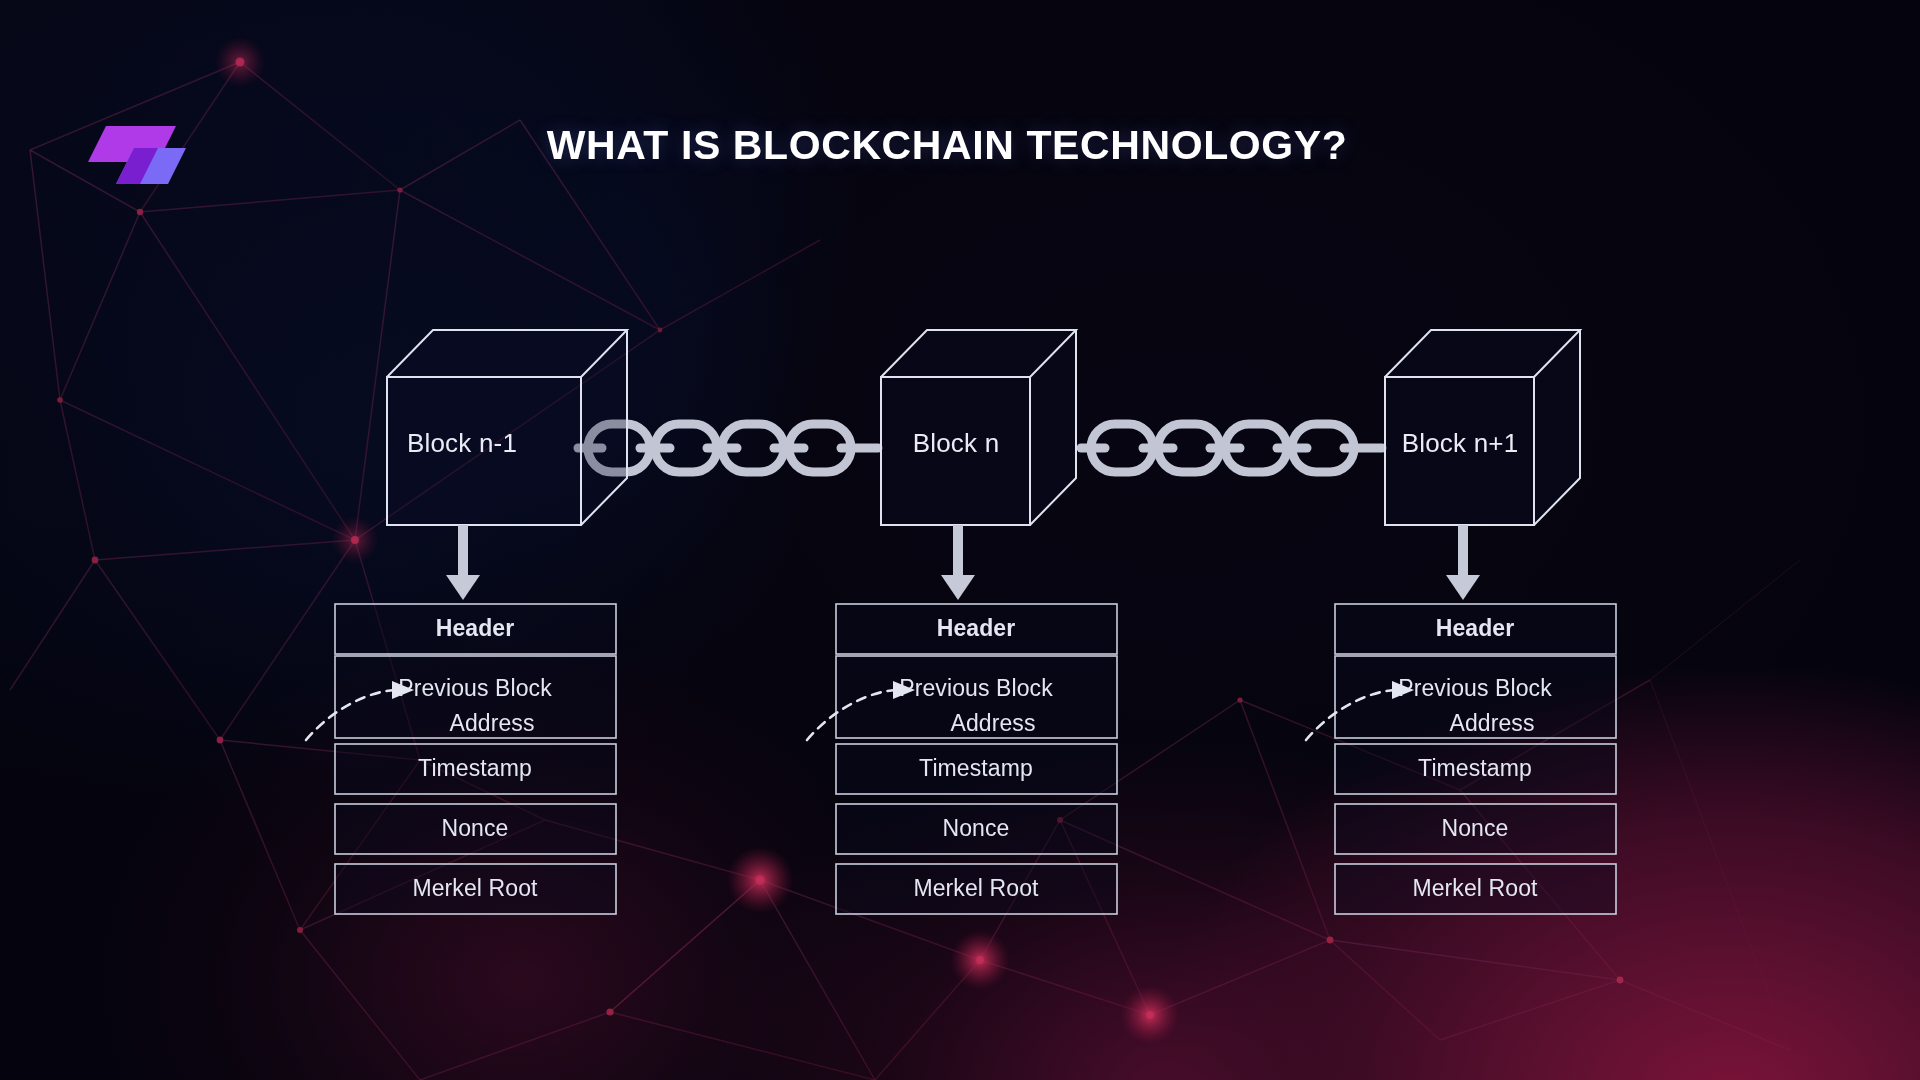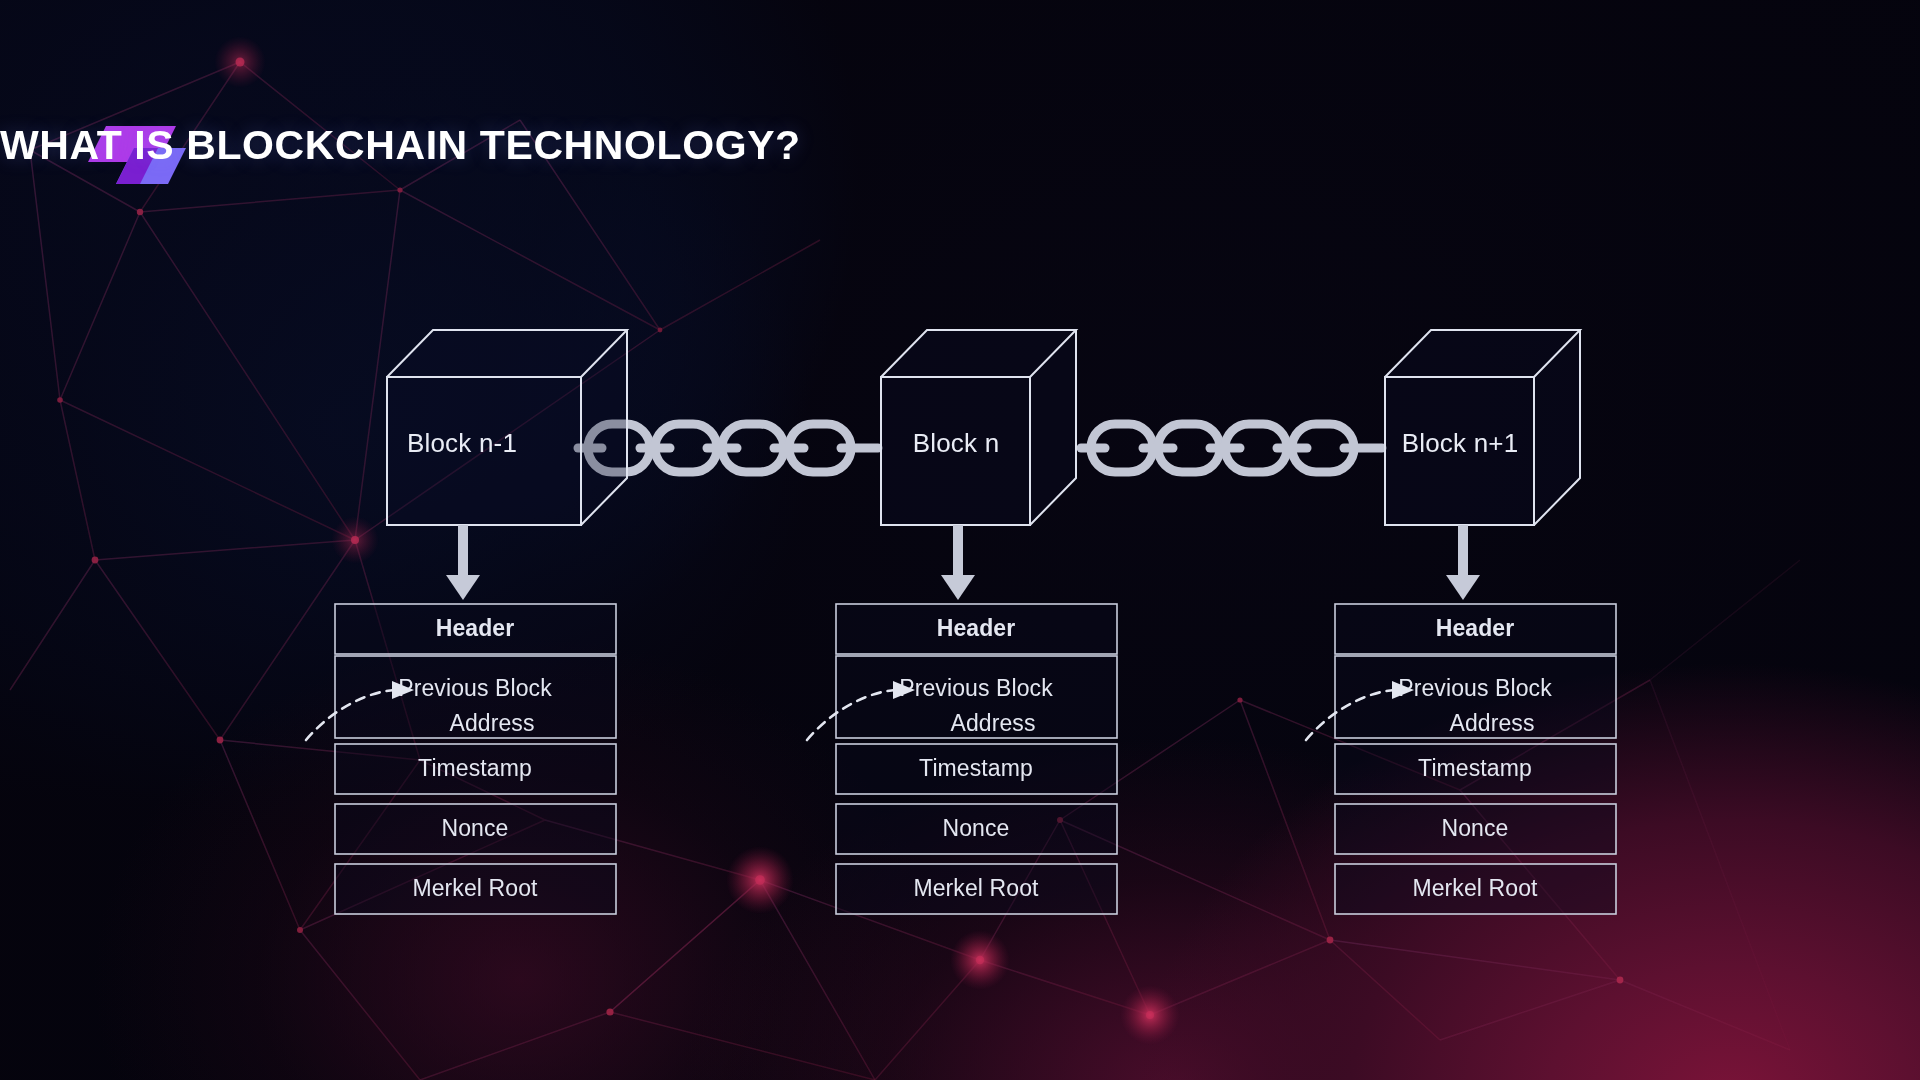--- a/index.html
+++ b/index.html
@@ -32,20 +32,21 @@
   #bg-vignette {
     background:
       radial-gradient(ellipse 1250px 900px at 1180px 420px, rgba(4,3,12,0.55) 0%, rgba(4,3,12,0.82) 55%, rgba(4,3,12,0.9) 100%);
   }
   #bg-net { opacity:0.95; }
 
   
   #logo { position:absolute; left:88px; top:122px; width:98px; height:66px; }
   #title {
     position:absolute; left:0; right:0; top:122px;
+    text-align:center;
     color:#ffffff;
     font-size:41px;
     font-weight:700;
     letter-spacing:0.6px;
     font-family:"Liberation Sans", sans-serif;
     text-shadow:0 0 18px rgba(120,140,255,0.25);
     width:1920px;
     padding-right:26px;
   }
 

